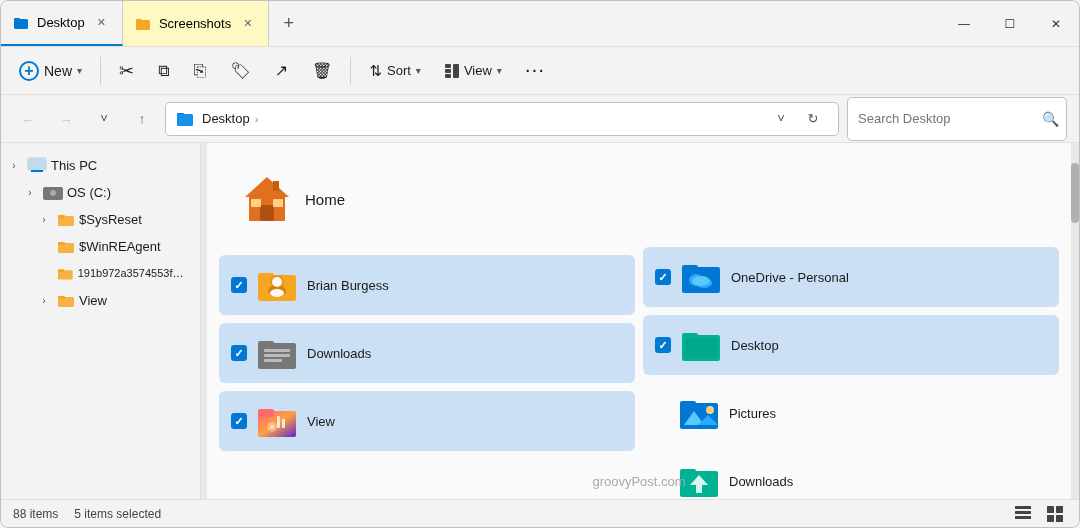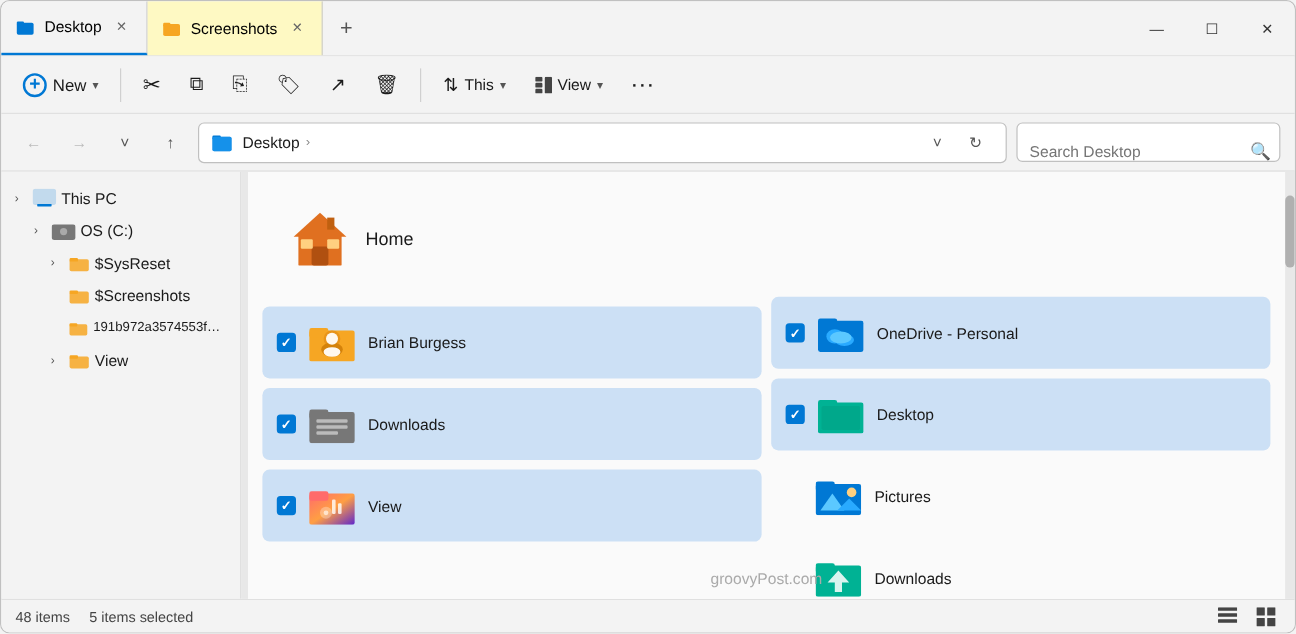--- a/index.html
+++ b/index.html
@@ -157,28 +157,28 @@
       align-items: center;
       gap: 5px;
     }
     .address-chevron { color: #888; font-size: 11px; }
     .address-end {
       margin-left: auto;
       display: flex;
       gap: 2px;
     }
     .search-box {
-      height: 33px;
+      height: 44px;
       width: 220px;
       background: white;
       border: 1px solid #c0c0c0;
       border-radius: 5px;
       padding: 0 10px;
       display: flex;
-      align-items: flex-end;
+      align-items: center;
       gap: 8px;
     }
     .search-input {
       border: none;
       outline: none;
       font-size: 13px;
       color: #888;
       background: transparent;
       flex: 1;
     }
@@ -413,21 +413,21 @@
     </button>
     <button class="toolbar-btn" title="Share">
       <span style="font-size:16px;">↗</span>
     </button>
     <button class="toolbar-btn" title="Delete">
       <span style="font-size:16px;">🗑</span>
     </button>
     <div class="toolbar-sep"></div>
     <button class="toolbar-btn">
       <span style="font-size:15px;">⇅</span>
-      <span>This</span>
+      <span>Sort</span>
       <span style="font-size:10px; color:#555;">▾</span>
     </button>
     <button class="toolbar-btn">
       <span style="font-size:15px; display:flex; gap:2px;">
         <svg width="14" height="14" viewBox="0 0 14 14" fill="none">
             <rect x="0" y="0" width="6" height="4" rx="1" fill="#444"></rect>
             <rect x="0" y="5" width="6" height="4" rx="1" fill="#444"></rect>
             <rect x="0" y="10" width="6" height="4" rx="1" fill="#444"></rect>
             <rect x="8" y="0" width="6" height="14" rx="1" fill="#444"></rect>
           </svg>
@@ -496,21 +496,21 @@
         </svg>
         <span class="sidebar-label">$SysReset</span>
       </div>
 
       <div class="sidebar-item indent-2">
         <span class="sidebar-expand" style="visibility:hidden;">›</span>
         <svg width="18" height="15" viewBox="0 0 18 15">
           <rect x="1" y="4" width="16" height="10" rx="1.5" fill="#f6a623" opacity="0.85"></rect>
           <rect x="1" y="3" width="7" height="3" rx="1" fill="#f6a623"></rect>
         </svg>
-        <span class="sidebar-label">$Screenshots</span>
+        <span class="sidebar-label">$WinREAgent</span>
       </div>
 
       <div class="sidebar-item indent-2">
         <span class="sidebar-expand" style="visibility:hidden;">›</span>
         <svg width="18" height="15" viewBox="0 0 18 15">
           <rect x="1" y="4" width="16" height="10" rx="1.5" fill="#f6a623" opacity="0.85"></rect>
           <rect x="1" y="3" width="7" height="3" rx="1" fill="#f6a623"></rect>
         </svg>
         <span class="sidebar-label" style="font-size:11px;">191b972a3574553fe396</span>
       </div>
@@ -675,21 +675,21 @@
       </div>
       <div class="watermark">groovyPost.com</div>
     </div>
 
     <div class="file-scrollbar">
       <div class="file-scrollbar-thumb"></div>
     </div>
   </div>
 
   <div class="status-bar">
-    <span class="status-text">48 items</span>
+    <span class="status-text">88 items</span>
     <span class="status-text">5 items selected</span>
     <div class="status-right">
       <div class="view-toggle-btn">
         <svg width="16" height="16" viewBox="0 0 16 16">
             <rect x="0" y="0" width="16" height="3" rx="0.5" fill="#444"></rect>
             <rect x="0" y="5" width="16" height="3" rx="0.5" fill="#444"></rect>
             <rect x="0" y="10" width="16" height="3" rx="0.5" fill="#444"></rect>
           </svg>
       </div>
       <div class="view-toggle-btn">

